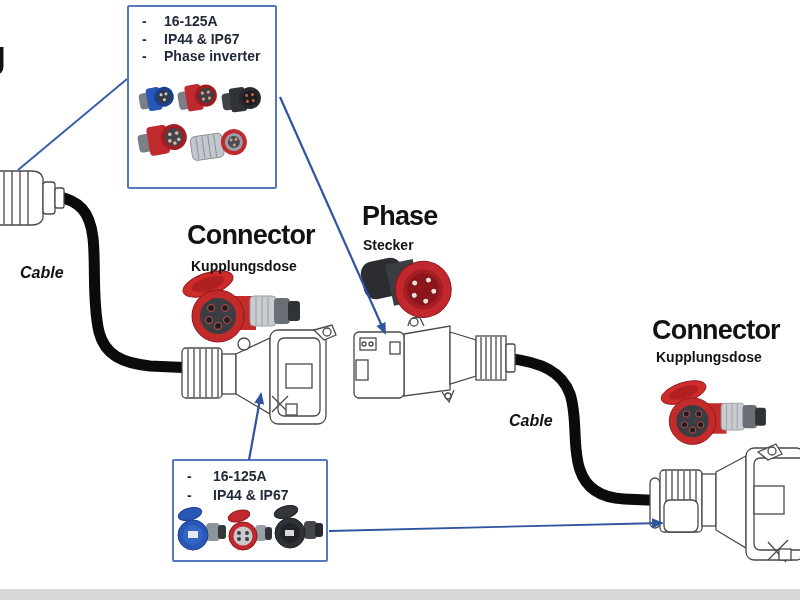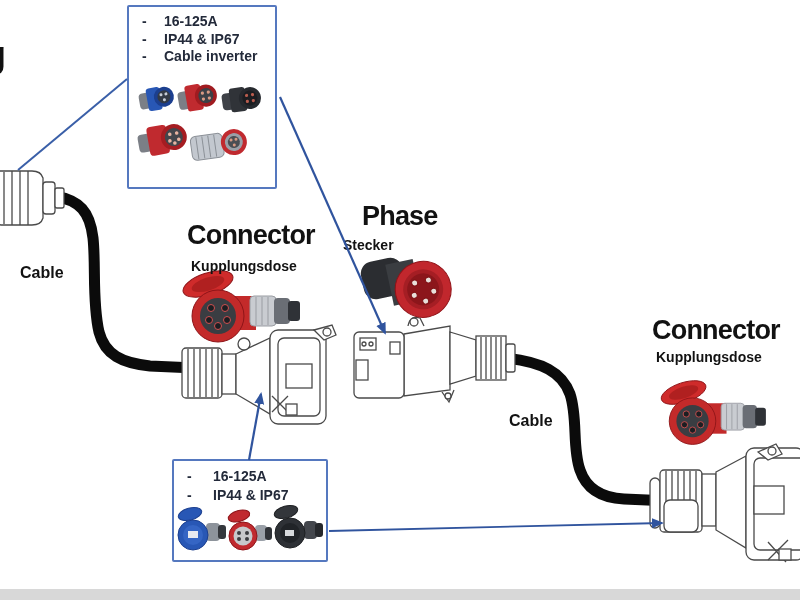--- a/index.html
+++ b/index.html
@@ -16,21 +16,21 @@
   #bottom-box{left:172px;top:459px;width:156px;height:103px;}
   .bullets{padding:6px 4px 0 13px;}
   .bullet-row{display:flex;align-items:baseline;font-weight:700;font-size:14px;line-height:17.5px;color:#232a3a;}
   #bottom-box .bullet-row{line-height:19px;}
   .dash{width:10px;flex:0 0 auto;}
   .btext{margin-left:12px;white-space:nowrap;}
   #bottom-box .btext{margin-left:16px;}
   
   .h1{font-size:27px;font-weight:800;letter-spacing:-0.8px;color:#121212;z-index:2;}
   .h2{font-size:14px;font-weight:700;color:#121212;z-index:2;}
-  .cable-label{font-size:16px;font-weight:700;color:#121212;z-index:2;}
+  .cable-label{font-size:16px;font-weight:700;color:#121212;z-index:2;font-style:italic;}
   
   #cable-layer{left:0;top:0;z-index:1;}
   #arrow-layer{left:0;top:0;z-index:3;pointer-events:none;}
   .lineart,.photo{z-index:2;}
   #bottom-bar{left:0;top:589px;width:800px;height:11px;background:#d8d8d8;z-index:4;}
   svg{display:block;}
 </style>
 </head>
 <body>
 
@@ -178,21 +178,21 @@
       <div class="bullet-row">
         <span class="dash">-</span>
         <span class="btext">16-125A</span>
       </div>
       <div class="bullet-row">
         <span class="dash">-</span>
         <span class="btext">IP44 &amp; IP67</span>
       </div>
       <div class="bullet-row">
         <span class="dash">-</span>
-        <span class="btext">Cable inverter</span>
+        <span class="btext">Phase inverter</span>
       </div>
     </div>
 
     <svg class="abs" style="left:8px;top:72px" width="40" height="38" viewBox="0 0 40 38">
       <g transform="rotate(-10 20 19)">
         <rect x="2" y="12" width="12" height="16" rx="4" fill="#7b7f86"></rect>
         <rect x="10" y="8" width="14" height="23" rx="3" fill="#2857b5"></rect>
         <circle cx="27" cy="19" r="10" fill="#1c3f8f"></circle>
         <circle cx="27" cy="19" r="6.5" fill="#333a46"></circle>
         <circle cx="24.5" cy="16.5" r="1.5" fill="#c7cdd8"></circle>
@@ -297,21 +297,21 @@
       <rect x="43" y="19" width="8" height="14" rx="3" fill="#26282c"></rect>
       <circle cx="18" cy="29" r="15" fill="#2e3136" stroke="#1e2023"></circle>
       <circle cx="18" cy="29" r="10" fill="#212428"></circle>
       <rect x="13" y="26" width="9" height="6" fill="#d7d9dc"></rect>
     </svg>
   </div>
 
   <div class="abs h1" style="left:187px;top:220px">Connector</div>
   <div class="abs h2" style="left:191px;top:258px">Kupplungsdose</div>
   <div class="abs h1" style="left:362px;top:201px">Phase</div>
-  <div class="abs h2" style="left:343px;top:237px">Stecker</div>
+  <div class="abs h2" style="left:363px;top:237px">Stecker</div>
   <div class="abs h1" style="left:652px;top:315px">Connector</div>
   <div class="abs h2" style="left:656px;top:349px">Kupplungsdose</div>
   <div class="abs cable-label" style="left:20px;top:264px">Cable</div>
   <div class="abs cable-label" style="left:509px;top:412px">Cable</div>
 
   <svg id="arrow-layer" class="abs" width="800" height="600" viewBox="0 0 800 600">
     <defs>
       <marker id="ah" markerUnits="userSpaceOnUse" markerWidth="16" markerHeight="12" refX="10" refY="5" orient="auto">
         <path d="M0 0 L12 5 L0 10 Z" fill="#30549e"></path>
       </marker>

